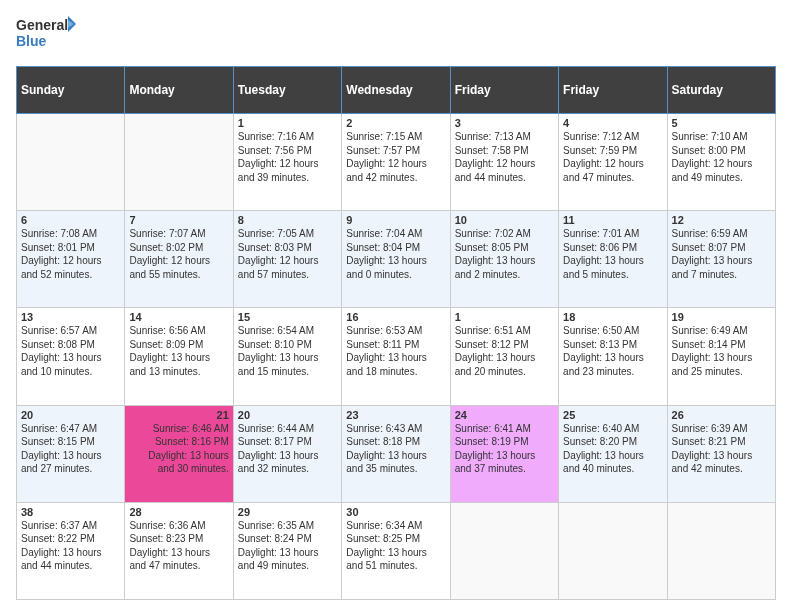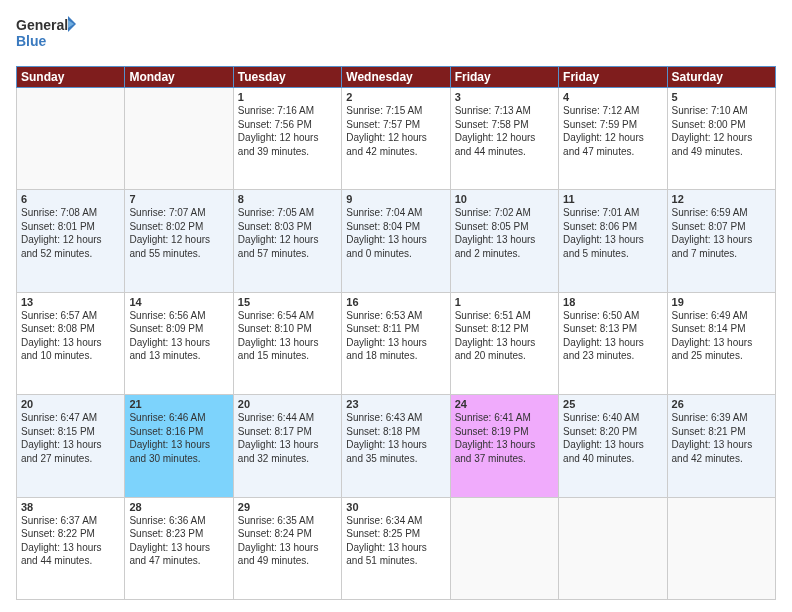--- a/index.html
+++ b/index.html
@@ -41,25 +41,25 @@
       color: #555;
     }
     .calendar {
       flex: 1;
       border: 1px solid #ccc;
       border-collapse: collapse;
       width: 100%;
       table-layout: fixed;
     }
     .calendar th {
-      background: #7f1d1d;
+      background: #404040;
       color: #fff;
       font-size: 12px;
       font-weight: bold;
-      padding: 3px 4px;
+      padding: 16px 4px;
       text-align: left;
       border: 1px solid #5590cc;
     }
     .calendar td {
       border: 1px solid #ccc;
       vertical-align: top;
       padding: 3px 4px;
       font-size: 10px;
       color: #333;
       height: 78px;
@@ -193,21 +193,21 @@
           <td>
             <div class="day-num">19</div>
             <div class="day-info">Sunrise: 6:49 AM<br>Sunset: 8:14 PM<br>Daylight: 13 hours and 25 minutes.</div>
           </td>
         </tr>
         <tr>
           <td style="background: rgb(238, 244, 251);">
             <div class="day-num">20</div>
             <div class="day-info">Sunrise: 6:47 AM<br>Sunset: 8:15 PM<br>Daylight: 13 hours and 27 minutes.</div>
           </td>
-          <td style="background: #7dd3fc;">
+          <td style="background: #ec4899; text-align: right;">
             <div class="day-num">21</div>
             <div class="day-info">Sunrise: 6:46 AM<br>Sunset: 8:16 PM<br>Daylight: 13 hours and 30 minutes.</div>
           </td>
           <td style="background: rgb(238, 244, 251);">
             <div class="day-num">20</div>
             <div class="day-info">Sunrise: 6:44 AM<br>Sunset: 8:17 PM<br>Daylight: 13 hours and 32 minutes.</div>
           </td>
           <td style="background: rgb(238, 244, 251);">
             <div class="day-num">23</div>
             <div class="day-info">Sunrise: 6:43 AM<br>Sunset: 8:18 PM<br>Daylight: 13 hours and 35 minutes.</div>

